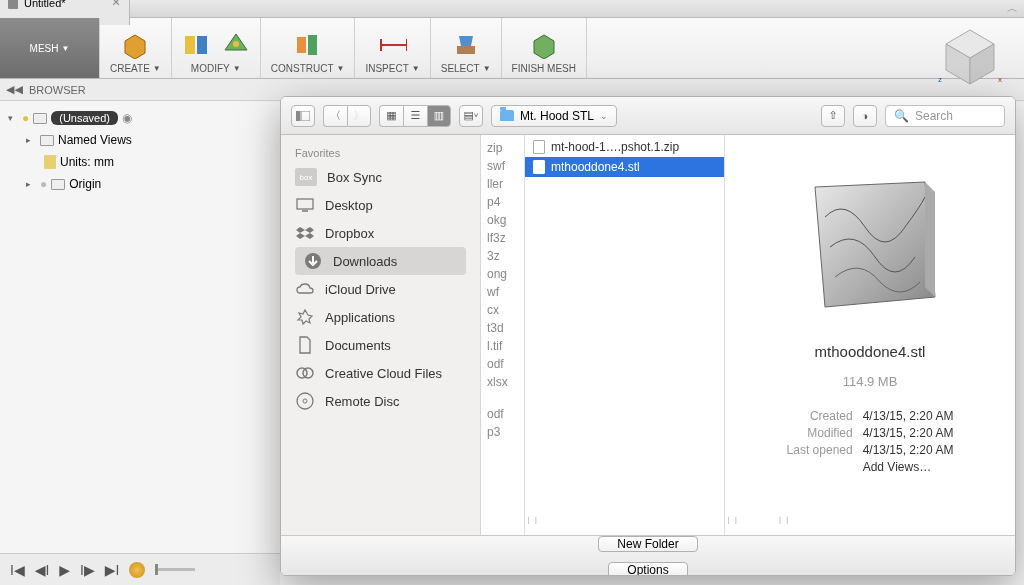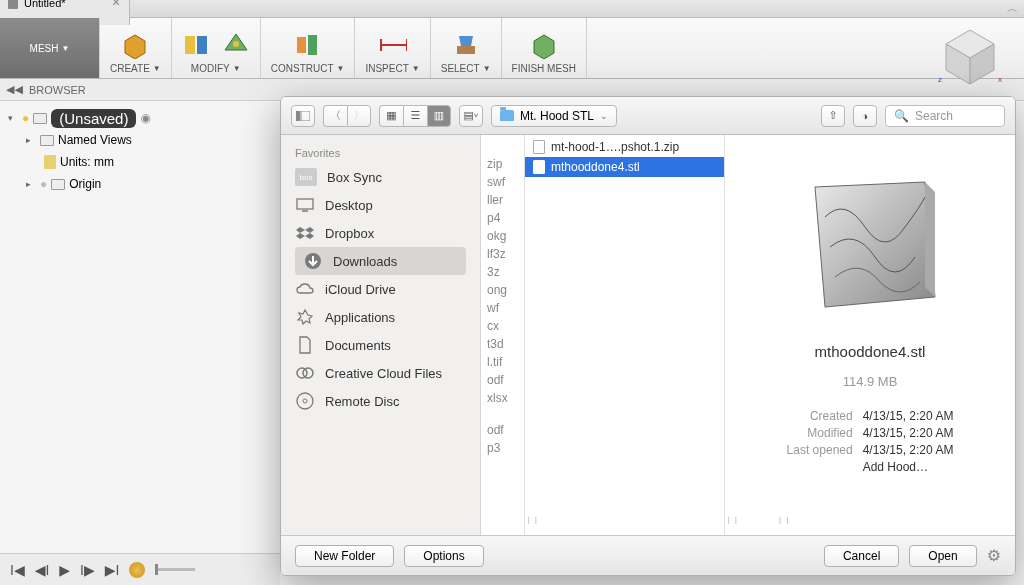--- a/index.html
+++ b/index.html
@@ -22,21 +22,21 @@
 .ribbon-group.primary .ribbon-label { color: #fff; font-weight: 500; }
 .dropdown-caret { font-size: 8px; }
 
 
 .browser-header { height: 22px; background: #ececec; display: flex; align-items: center; padding: 0 6px; font-size: 11px; color: #666; border-bottom: 1px solid #d0d0d0; gap: 6px; }
 .browser-tree { padding: 6px 0; font-size: 12px; background: #f5f5f5; }
 .tree-row { display: flex; align-items: center; height: 22px; padding-left: 8px; gap: 4px; }
 .tree-indent-1 { padding-left: 26px; }
 .tree-indent-2 { padding-left: 44px; }
 .tree-caret { font-size: 9px; color: #666; width: 10px; }
-.node-badge { background: #3a3a3a; color: #fff; padding: 1px 8px; border-radius: 6px; font-size: 15px; }
+.node-badge { background: #3a3a3a; color: #fff; padding: 1px 8px; border-radius: 6px; font-size: 11px; }
 .bulb { color: #e8c040; }
 .folder-blank { width: 14px; height: 11px; border: 1px solid #999; border-radius: 1px; background: #eee; }
 .units-ic { width: 12px; height: 14px; background: #e8d070; border-radius: 1px; }
 .bulb-off { color: #bbb; }
 
 
 .view-cube { position: absolute; right: 20px; top: 24px; width: 68px; height: 68px; }
 
 
 .finder { position: absolute; left: 280px; top: 96px; width: 736px; height: 480px; background: #fff; border: 1px solid #b0b0b0; border-radius: 6px; box-shadow: 0 12px 40px rgba(0,0,0,0.35); display: flex; flex-direction: column; overflow: hidden; }
@@ -51,36 +51,36 @@
 .folder-ic-blue { width: 14px; height: 11px; background: #6cb4ee; border-radius: 2px 2px 0 0; position: relative; }
 .folder-ic-blue::before { content:''; position:absolute; top:-3px; left:0; width:6px; height:3px; background:#6cb4ee; border-radius:1px 1px 0 0; }
 .search-box { height: 22px; background: #fff; border: 1px solid #c0c0c0; border-radius: 4px; display: flex; align-items: center; padding: 0 8px; gap: 6px; font-size: 12px; color: #999; min-width: 120px; }
 .finder-body { flex: 1; display: flex; overflow: hidden; }
 .sidebar { width: 200px; background: #f1f0ef; border-right: 1px solid #d6d6d6; padding: 8px 0; font-size: 13px; overflow: hidden; }
 .sb-heading { color: #8a8a8a; font-size: 11px; padding: 4px 14px; font-weight: 500; }
 .sb-item { display: flex; align-items: center; gap: 10px; padding: 5px 14px; color: #333; }
 .sb-item.selected { background: #d8d6d4; border-radius: 4px; margin: 0 14px; padding: 5px 8px; }
 .sb-icon { width: 20px; height: 18px; display: flex; align-items: center; justify-content: center; color: #7a7a7a; }
 .col { border-right: 1px solid #e0e0e0; overflow: hidden; font-size: 12px; }
-.col-narrow { width: 44px; padding: 20px 6px; color: #888; line-height: 18px; }
+.col-narrow { width: 44px; padding: 4px 6px; color: #888; line-height: 18px; }
 .col-mid { width: 200px; padding: 2px 0; }
 .file-row { display: flex; align-items: center; gap: 6px; padding: 2px 8px; height: 20px; color: #333; }
 .file-row .page-ic { width: 12px; height: 14px; background: #fff; border: 1px solid #aaa; border-radius: 1px; position: relative; }
 .file-row.selected { background: #2e74e0; color: #fff; }
 .file-row.selected .page-ic { border-color: #fff; }
 .preview-pane { flex: 1; padding: 12px 20px; display: flex; flex-direction: column; align-items: center; font-size: 13px; }
 .preview-thumb { width: 170px; height: 170px; margin: 10px 0 16px; display: flex; align-items: center; justify-content: center; }
 .meta-name { font-size: 15px; color: #333; margin-bottom: 14px; }
 .meta-size { color: #999; font-size: 13px; margin-bottom: 20px; }
 .meta-grid { display: grid; grid-template-columns: auto auto; gap: 3px 10px; font-size: 12px; }
 .meta-grid .k { color: #999; text-align: right; }
 .meta-grid .v { color: #333; }
 .add-tags { color: #2a6cd8; }
 .resize-handle { position: absolute; color: #c8c8c8; font-size: 12px; }
-.finder-footer { height: 40px; background: linear-gradient(#f7f7f7,#e6e6e6); border-top: 1px solid #c8c8c8; display: flex; align-items: center; padding: 0 14px; gap: 10px; }
+.finder-footer { height: 40px; background: linear-gradient(#f7f7f7,#e6e6e6); border-top: 1px solid #c8c8c8; display: flex; align-items: center; padding: 0 14px; gap: 10px; flex-direction: column; }
 .mac-btn { height: 22px; padding: 0 18px; background: linear-gradient(#fff,#f0f0f0); border: 1px solid #b0b0b0; border-radius: 4px; font-size: 12px; display: flex; align-items: center; }
 .footer-spacer { flex: 1; }
 .gear-foot { color: #888; font-size: 16px; }
 
 
 .timeline { position: absolute; bottom: 0; left: 0; height: 32px; background: #ececec; width: 280px; display: flex; align-items: center; padding: 0 10px; gap: 10px; border-top: 1px solid #ccc; font-size: 14px; color: #555; }
 .coin { width: 16px; height: 16px; background: radial-gradient(#f0c050,#c89020); border-radius: 50%; }
 .slider-track { width: 40px; height: 3px; background: #bbb; position: relative; }
 .slider-track::after { content:''; position:absolute; left:0; top:-4px; width:3px; height:11px; background:#888; }
 </style>
@@ -404,21 +404,21 @@
       <div class="meta-name">mthooddone4.stl</div>
       <div class="meta-size">114.9 MB</div>
       <div class="meta-grid">
         <span class="k">Created</span>
           <span class="v">4/13/15, 2:20 AM</span>
         <span class="k">Modified</span>
           <span class="v">4/13/15, 2:20 AM</span>
         <span class="k">Last opened</span>
           <span class="v">4/13/15, 2:20 AM</span>
         <span class="k"></span>
-          <span class="v add-tags">Add Hood…</span>
+          <span class="v add-tags">Add Views…</span>
       </div>
     </div>
   </div>
 
   <span class="resize-handle" style="left:244px; bottom:44px">╵╵</span>
   <span class="resize-handle" style="left:444px; bottom:44px">╵╵</span>
   <span class="resize-handle" style="right:224px; bottom:44px">╵╵</span>
 
   <div class="finder-footer">
     <div class="mac-btn">

